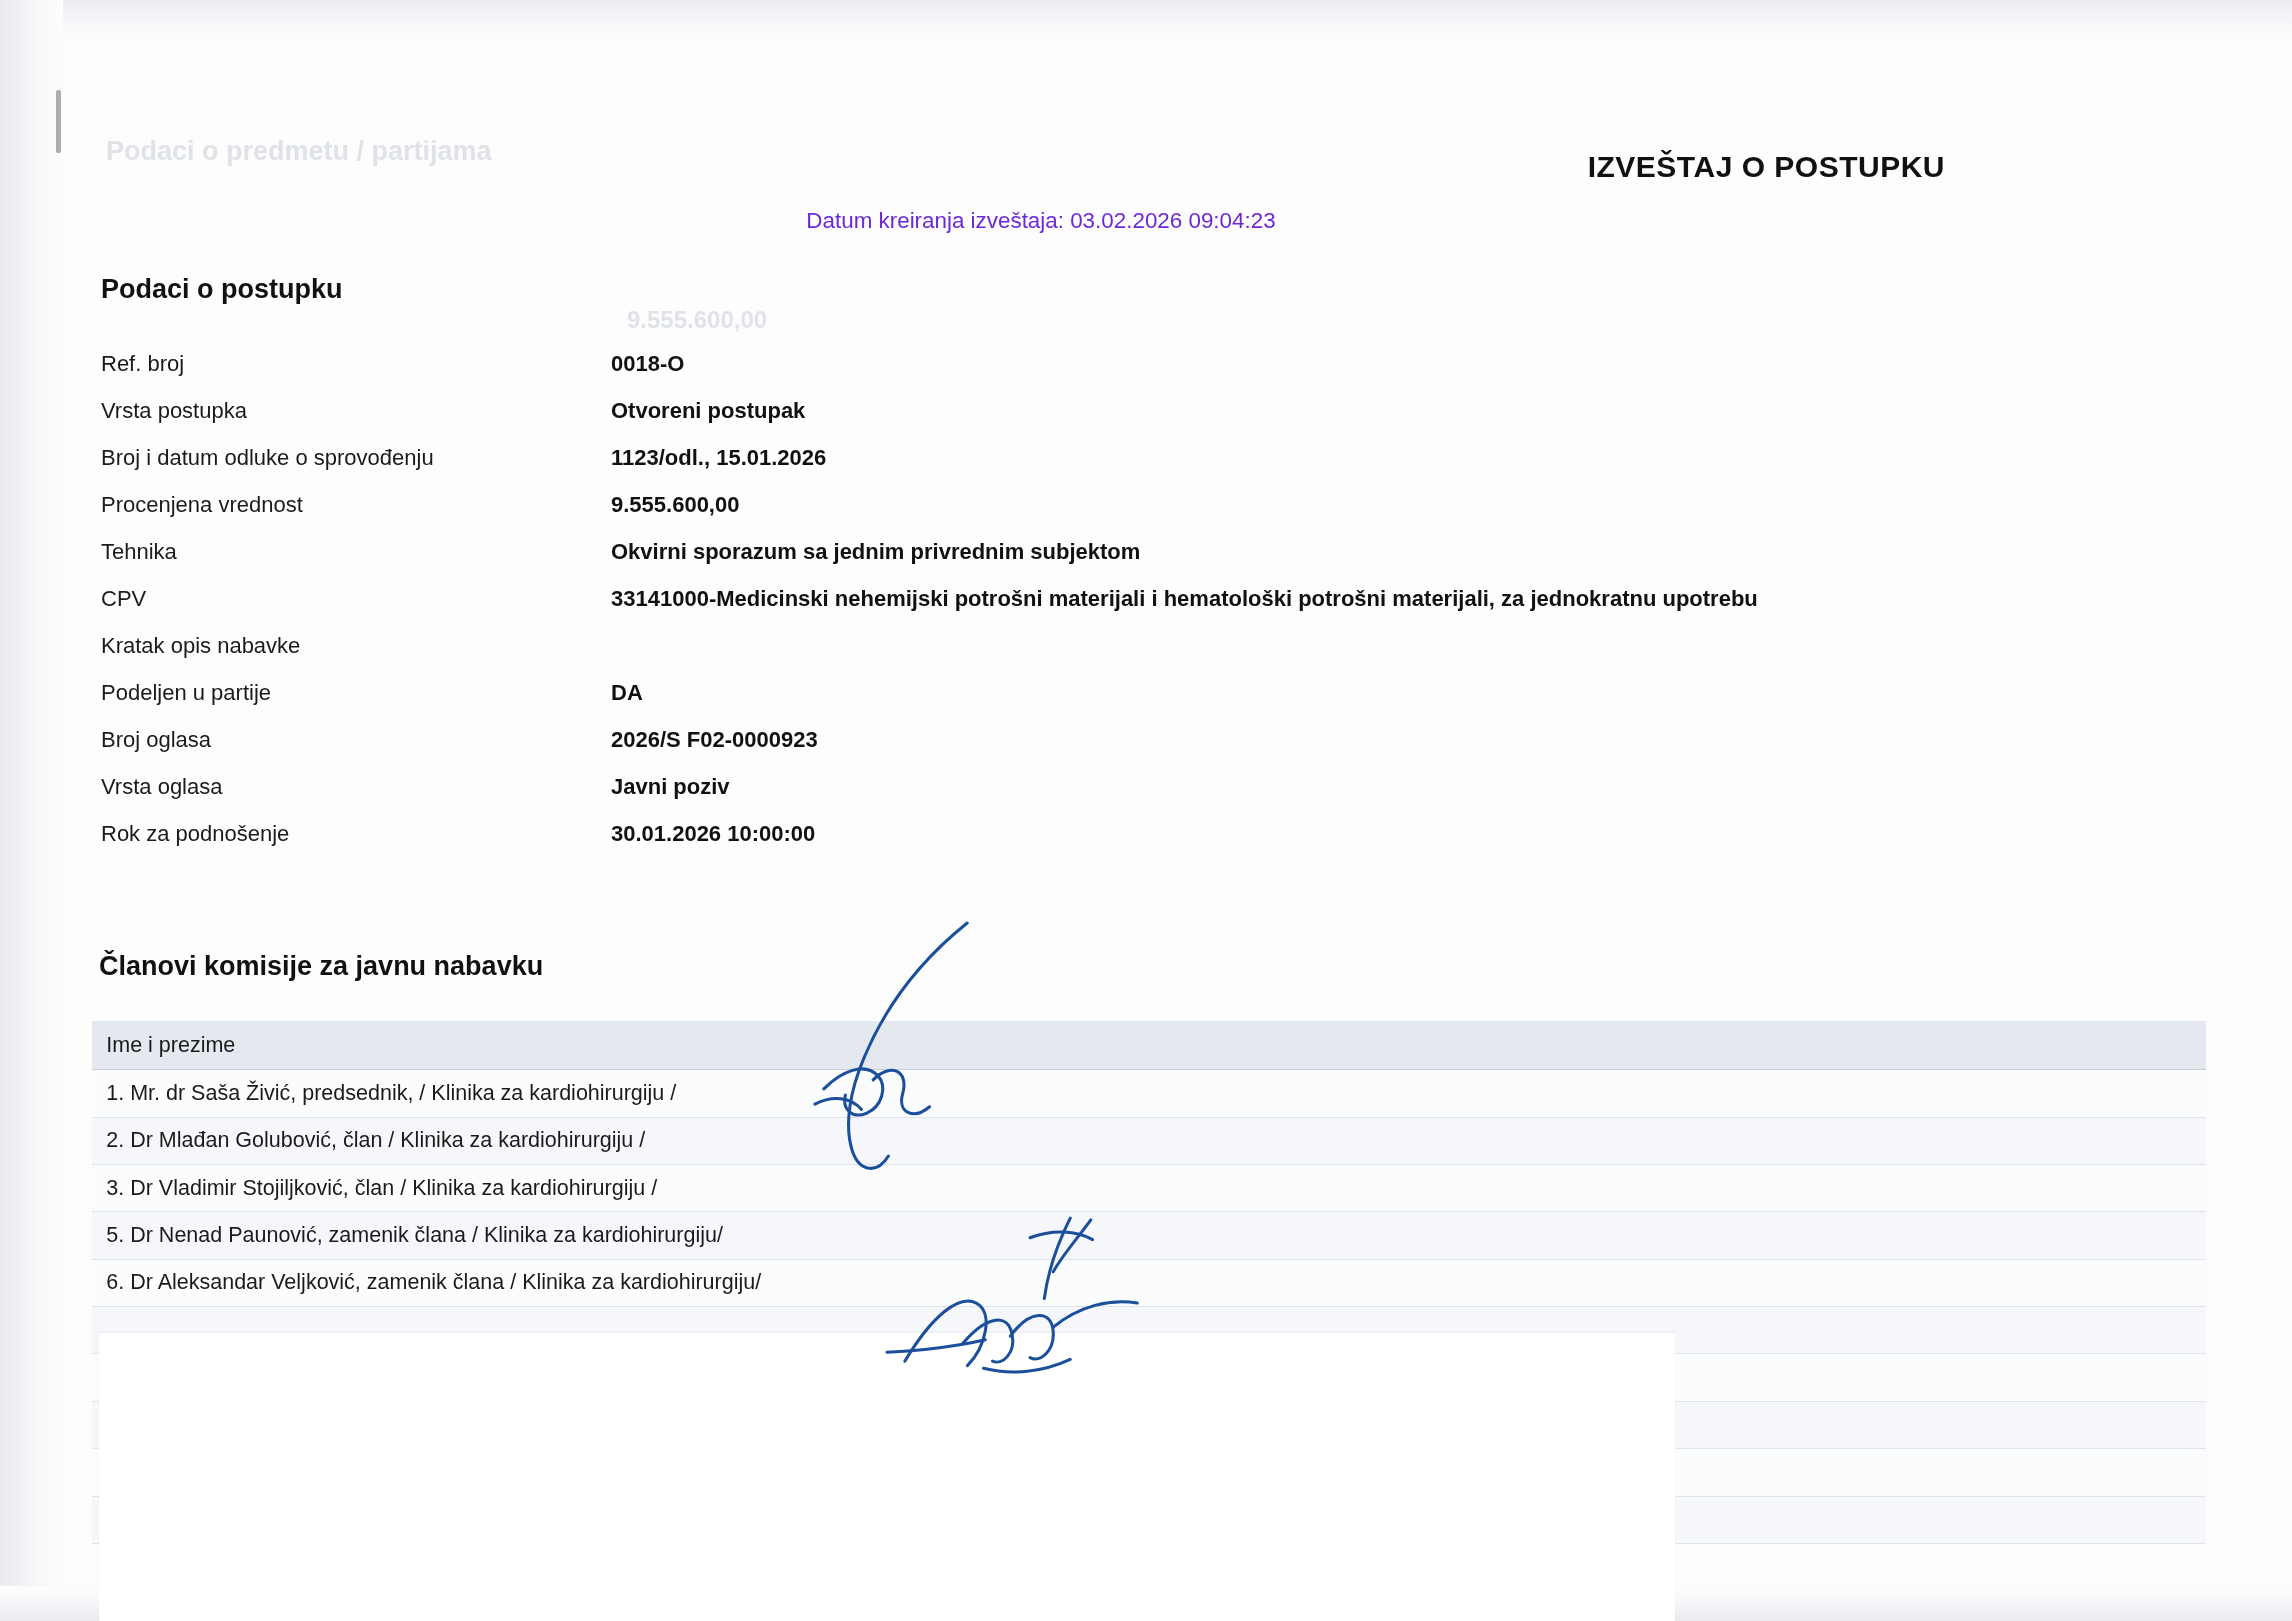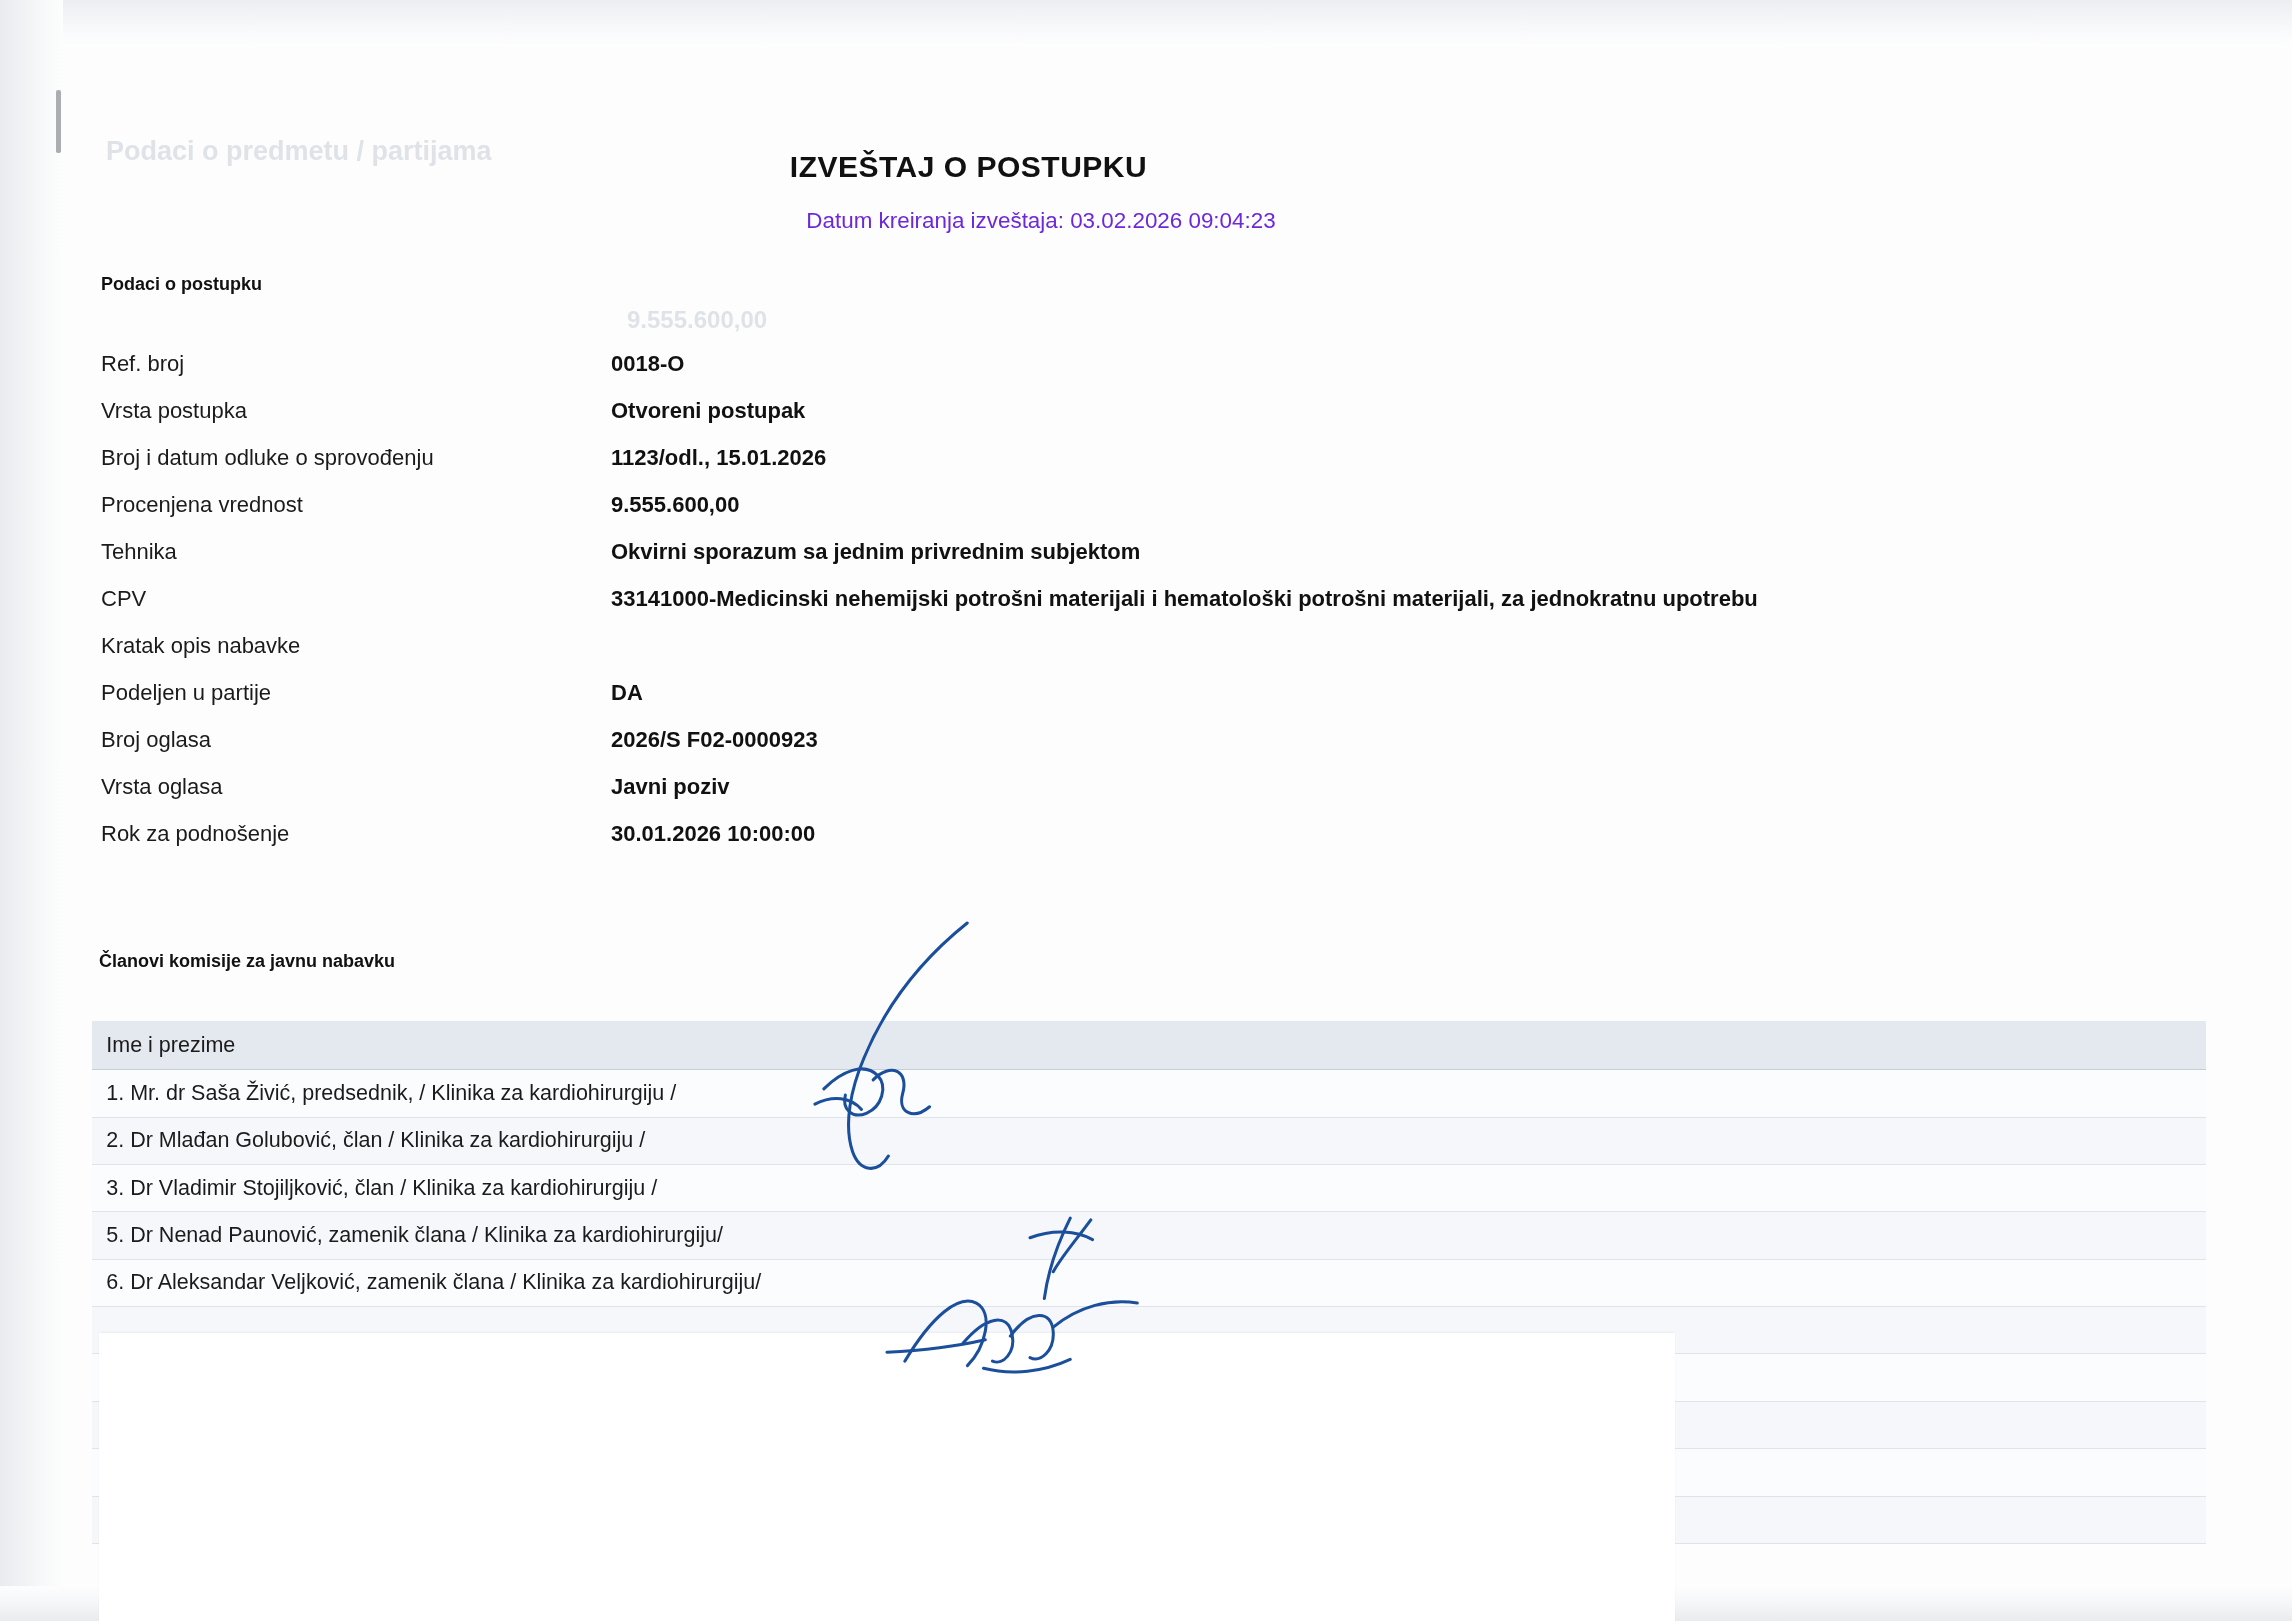--- a/index.html
+++ b/index.html
@@ -55,41 +55,41 @@
     color: #dfe3e8;
     font-weight: bold;
     pointer-events: none;
     user-select: none;
     white-space: nowrap;
   }
 
   .doc-title {
     position: absolute;
     top: 150px;
-    left: 0;
+    left: 8px;
     width: 1937px;
-    text-align: center;
+    text-align: right;
     font-size: 30px;
     font-weight: bold;
     letter-spacing: 0.5px;
     color: #111;
   }
   .doc-subtitle {
     position: absolute;
     top: 208px;
     left: 0;
     width: 2082px;
     text-align: center;
     font-size: 22.4px;
     color: #6d28d9;
   }
 
   .section-title {
     position: absolute;
-    font-size: 18px;
+    font-size: 27px;
     font-weight: bold;
     color: #111;
   }
   #section-procedure-title { left: 101px; top: 274px; }
   #section-commission-title { left: 99px; top: 951px; }
 
   .info-table {
     position: absolute;
     left: 101px;
     top: 351px;

